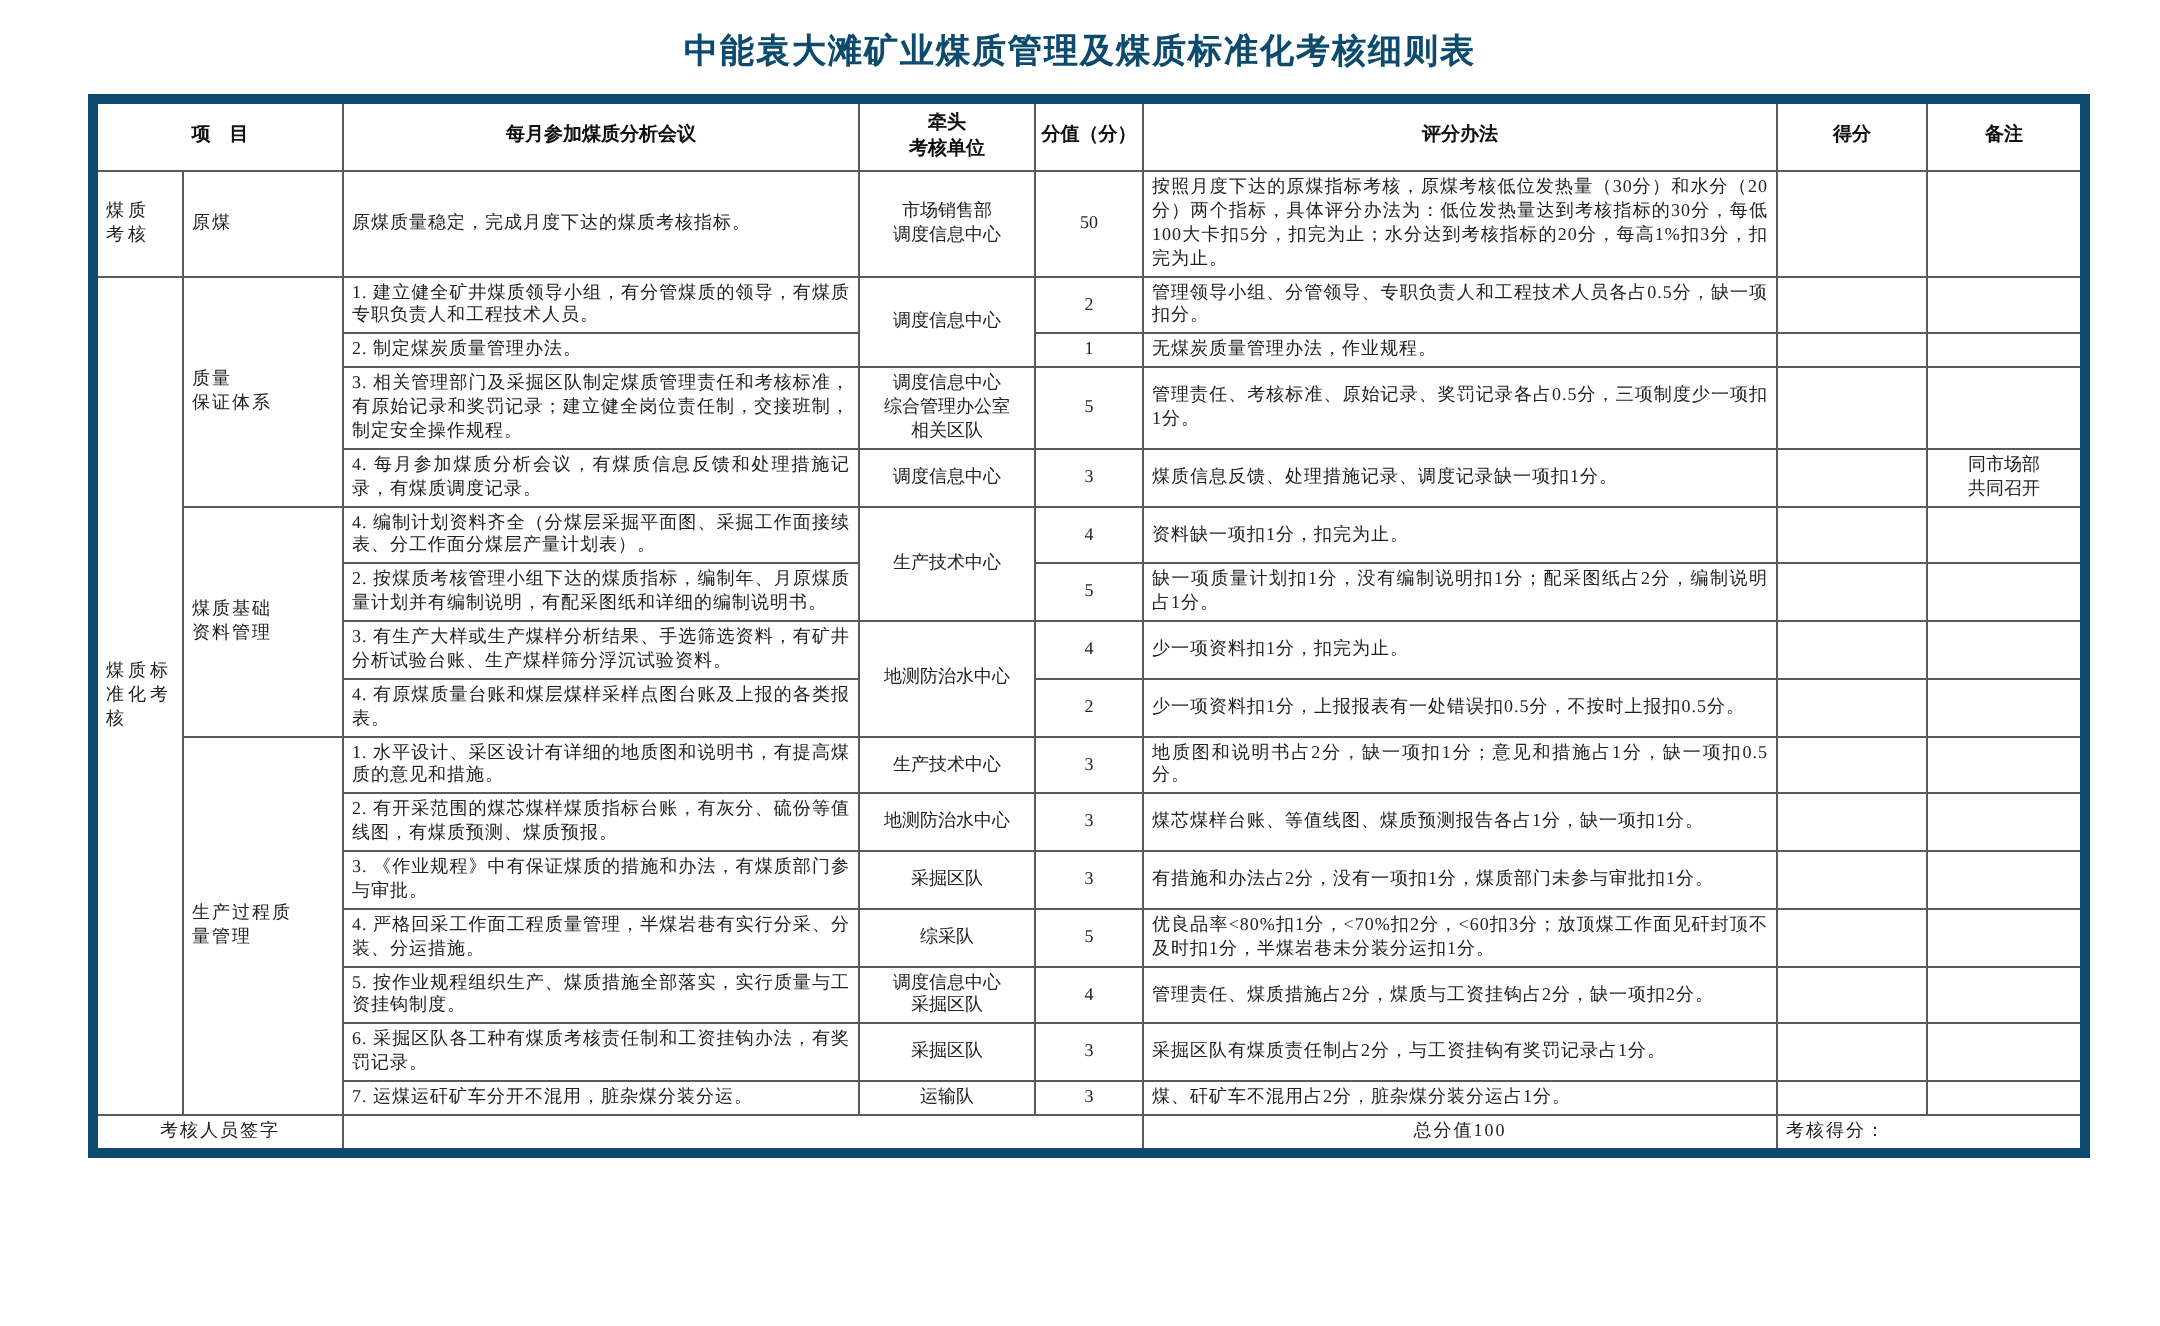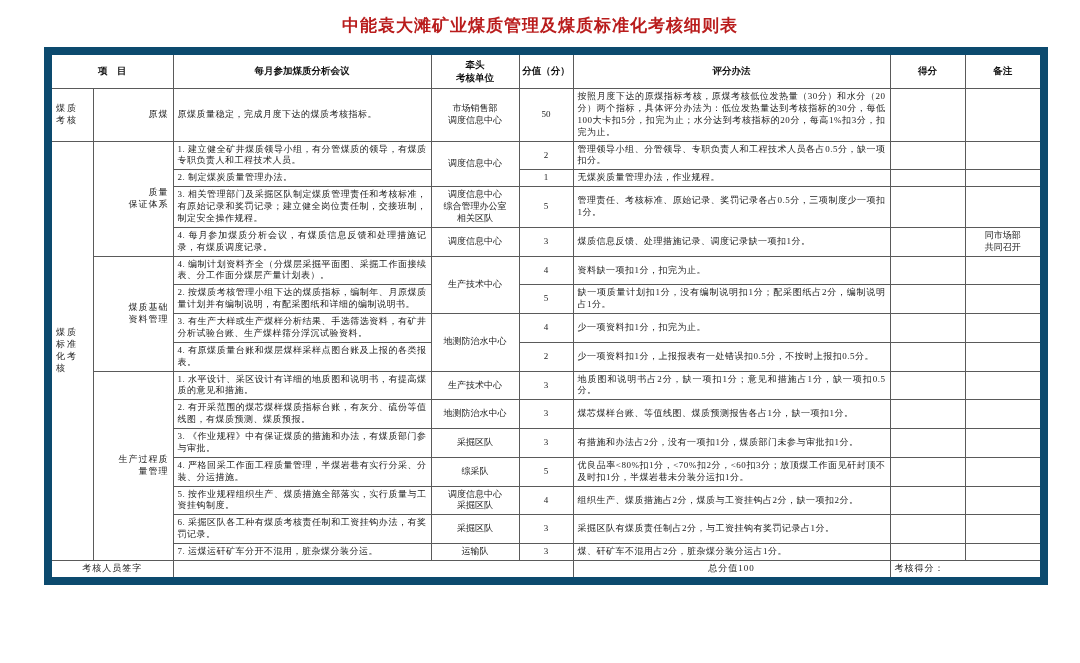--- a/index.html
+++ b/index.html
@@ -1,38 +1,38 @@
 <!DOCTYPE html>
 <html><head>
 <meta charset="utf-8">
 <style>
   html,body{margin:0;padding:0;background:#ffffff;width:1080px;height:663px;overflow:hidden;}
   body{font-family:"Liberation Serif","DejaVu Serif",serif;color:#1c1c1c;}
   .page{width:1080px;height:663px;position:relative;}
   .doc-title{
     text-align:center;font-size:17px;font-weight:bold;letter-spacing:1px;
-    padding-top:14px;padding-bottom:10px;color:#b91c1c;border-radius:21px;
+    padding-top:14px;padding-bottom:10px;color:#0c4a6e;border-radius:21px;
   }
   table.sheet{
     border-collapse:collapse;table-layout:fixed;
     margin-left:44px;width:996px;
-    border:8px solid #0c4a6e;
+    border:5px solid #0c4a6e;
   }
   table.sheet th, table.sheet td{
     border:1px solid #5a5a5a;
     font-size:9px;line-height:1.32;
     padding:2px 4px;vertical-align:middle;
     overflow:hidden;color:#222;
   }
   table.sheet th{
     font-size:9.5px;font-weight:bold;text-align:center;
     padding:4px 2px;white-space:pre-line;color:#111;
   }
   td.grp{ white-space:pre-line;letter-spacing:2px;padding:2px 5px;}
-  td.sub{ text-align:right;white-space:pre-line;letter-spacing:1px;}
+  td.sub{ text-align:left;white-space:pre-line;letter-spacing:1px;}
   td.std{ text-align:left;text-align:justify;padding:3px 6px;letter-spacing:0.5px;margin-left:36px;}
   td.unit{ text-align:center;white-space:pre-line;}
   td.score{ text-align:center;}
   td.method{ text-align:left;text-align:justify;padding:3px 6px;letter-spacing:0.5px;}
   td.gain{ text-align:center;}
   td.remark{ text-align:center;white-space:pre-line;}
   td.footc{ text-align:center;font-size:10px;padding:13px 4px;letter-spacing:1px;}
   td.footl{ text-align:left;font-size:10px;padding:13px 10px;letter-spacing:1px;}
   td.foot{ padding:13px 4px;}
 </style>
@@ -178,21 +178,21 @@
           <td class="score">5</td>
           <td class="method">优良品率&lt;80%扣1分，&lt;70%扣2分，&lt;60扣3分；放顶煤工作面见矸封顶不及时扣1分，半煤岩巷未分装分运扣1分。</td>
           <td class="gain"></td>
           <td class="remark"></td>
         </tr>
         <tr>
           <td class="std">5. 按作业规程组织生产、煤质措施全部落实，实行质量与工资挂钩制度。</td>
           <td class="unit">调度信息中心
 采掘区队</td>
           <td class="score">4</td>
-          <td class="method">组织生产、煤质措施占2分，煤质与工资挂钩占2分，缺一项扣2分。</td>
+          <td class="method">管理责任、煤质措施占2分，煤质与工资挂钩占2分，缺一项扣2分。</td>
           <td class="gain"></td>
           <td class="remark"></td>
         </tr>
         <tr>
           <td class="std">6. 采掘区队各工种有煤质考核责任制和工资挂钩办法，有奖罚记录。</td>
           <td class="unit">采掘区队</td>
           <td class="score">3</td>
           <td class="method">采掘区队有煤质责任制占2分，与工资挂钩有奖罚记录占1分。</td>
           <td class="gain"></td>
           <td class="remark"></td>

